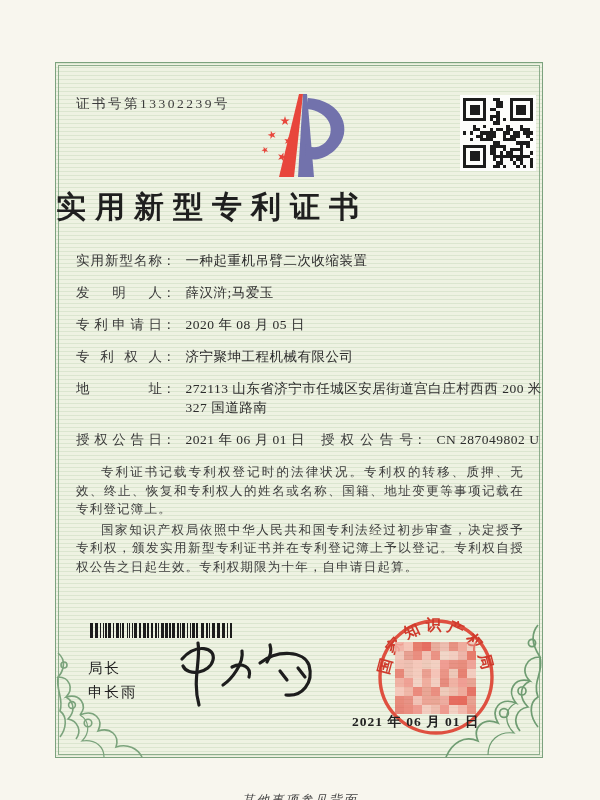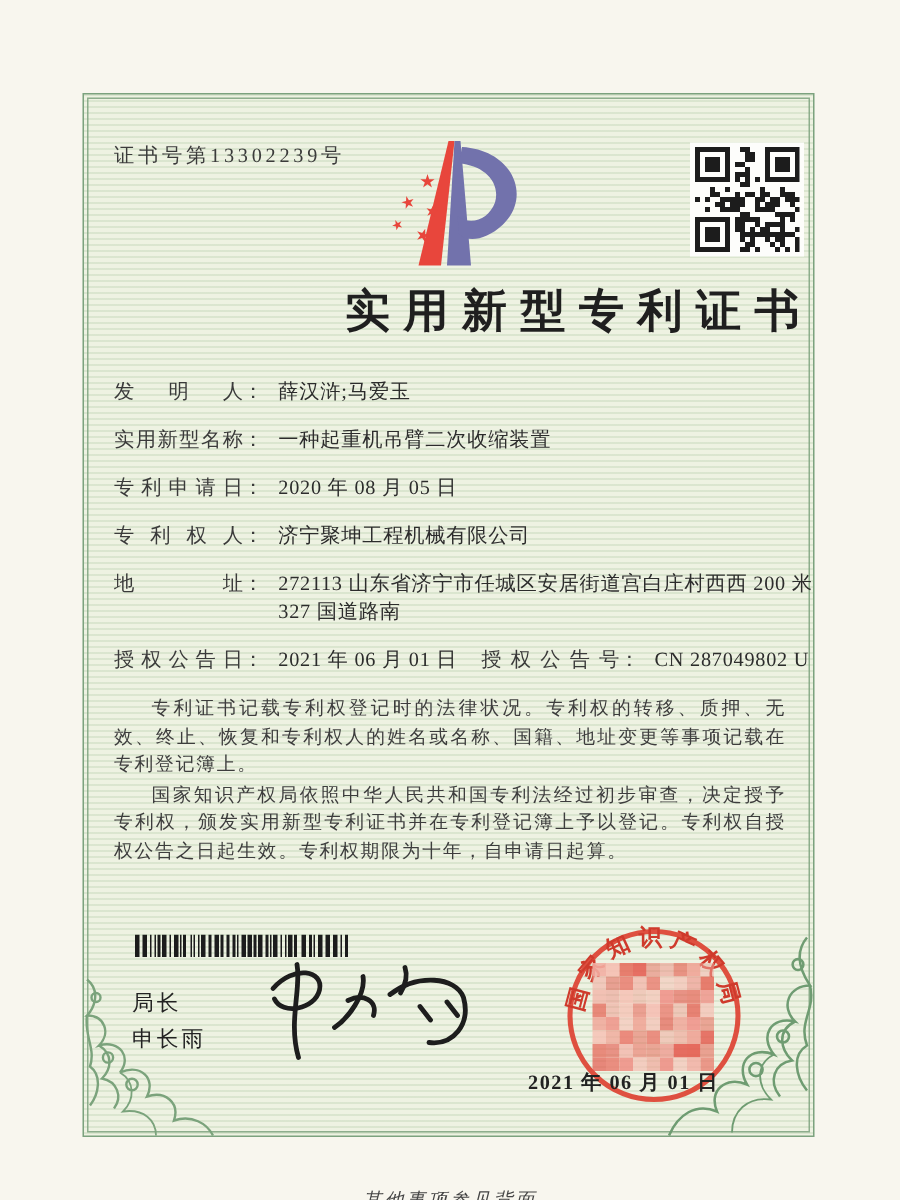--- a/index.html
+++ b/index.html
@@ -16,21 +16,21 @@
     border:1.6px solid #7ca27e;
     background:
       repeating-linear-gradient(180deg, rgba(150,185,140,.22) 0 1px, rgba(0,0,0,0) 1px 4px),
       #eef2e2;
     box-sizing:border-box;
   }
   .frame-inner{position:absolute;inset:2px;border:1px solid rgba(124,162,126,.85);pointer-events:none;}
   .cert-no{position:absolute;left:20px;top:32px;font-size:13.5px;letter-spacing:2.5px;color:#3b3b3b;}
   .logo{position:absolute;left:196px;top:22px;width:104px;height:104px;}
   .qr{position:absolute;left:404px;top:32px;width:70px;height:70px;background:#fdfdfb;padding:3px;}
-  .title{position:absolute;left:0;right:0;top:124px;text-align:right;
+  .title{position:absolute;left:0;right:0;top:124px;text-align:left;
     font-size:30px;font-weight:700;letter-spacing:9px;color:#1f1f1f;}
   .content{position:absolute;left:20px;right:18px;top:188px;}
   .f-row{margin-bottom:13px;font-size:13.5px;line-height:19px;white-space:nowrap;}
   .f-label{display:inline-block;width:86px;text-align:justify;text-align-last:justify;
     vertical-align:top;color:#3a3a3a;}
   .f-colon{vertical-align:top;color:#3a3a3a;}
   .f-value{display:inline-block;margin-left:10px;vertical-align:top;color:#2c2c2c;
     white-space:pre-line;letter-spacing:.5px;}
   .f-extra-label{display:inline-block;width:92px;margin-left:16px;text-align:justify;
     text-align-last:justify;vertical-align:top;color:#3a3a3a;}
@@ -299,22 +299,22 @@
           <rect x="12" y="20" width="1" height="1" fill="#1c1c1c"></rect>
           <rect x="16" y="20" width="1" height="1" fill="#1c1c1c"></rect>
           <rect x="18" y="20" width="1" height="1" fill="#1c1c1c"></rect>
           <rect x="20" y="20" width="1" height="1" fill="#1c1c1c"></rect>
         </svg></div>
 
     <div class="title">实用新型专利证书</div>
 
     <div class="content">
       <div id="fields">
+          <div class="f-row"><span class="f-label">实用新型名称</span><span class="f-colon">：</span><span class="f-value">一种起重机吊臂二次收缩装置</span></div>
           <div class="f-row"><span class="f-label">发明人</span><span class="f-colon">：</span><span class="f-value">薛汉浒;马爱玉</span></div>
-          <div class="f-row"><span class="f-label">实用新型名称</span><span class="f-colon">：</span><span class="f-value">一种起重机吊臂二次收缩装置</span></div>
           <div class="f-row"><span class="f-label">专利申请日</span><span class="f-colon">：</span><span class="f-value">2020 年 08 月 05 日</span></div>
           <div class="f-row"><span class="f-label">专利权人</span><span class="f-colon">：</span><span class="f-value">济宁聚坤工程机械有限公司</span></div>
           <div class="f-row"><span class="f-label">地址</span><span class="f-colon">：</span><span class="f-value">272113 山东省济宁市任城区安居街道宫白庄村西西 200 米
 327 国道路南</span></div>
           <div class="f-row"><span class="f-label">授权公告日</span><span class="f-colon">：</span><span class="f-value">2021 年 06 月 01 日</span><span class="f-extra-label">授权公告号</span><span class="f-colon">：</span><span class="f-value">CN 287049802 U</span></div>
         </div>
       <div class="paras">
         <p>专利证书记载专利权登记时的法律状况。专利权的转移、质押、无效、终止、恢复和专利权人的姓名或名称、国籍、地址变更等事项记载在专利登记簿上。</p>
         <p>国家知识产权局依照中华人民共和国专利法经过初步审查，决定授予专利权，颁发实用新型专利证书并在专利登记簿上予以登记。专利权自授权公告之日起生效。专利权期限为十年，自申请日起算。</p>
       </div>

